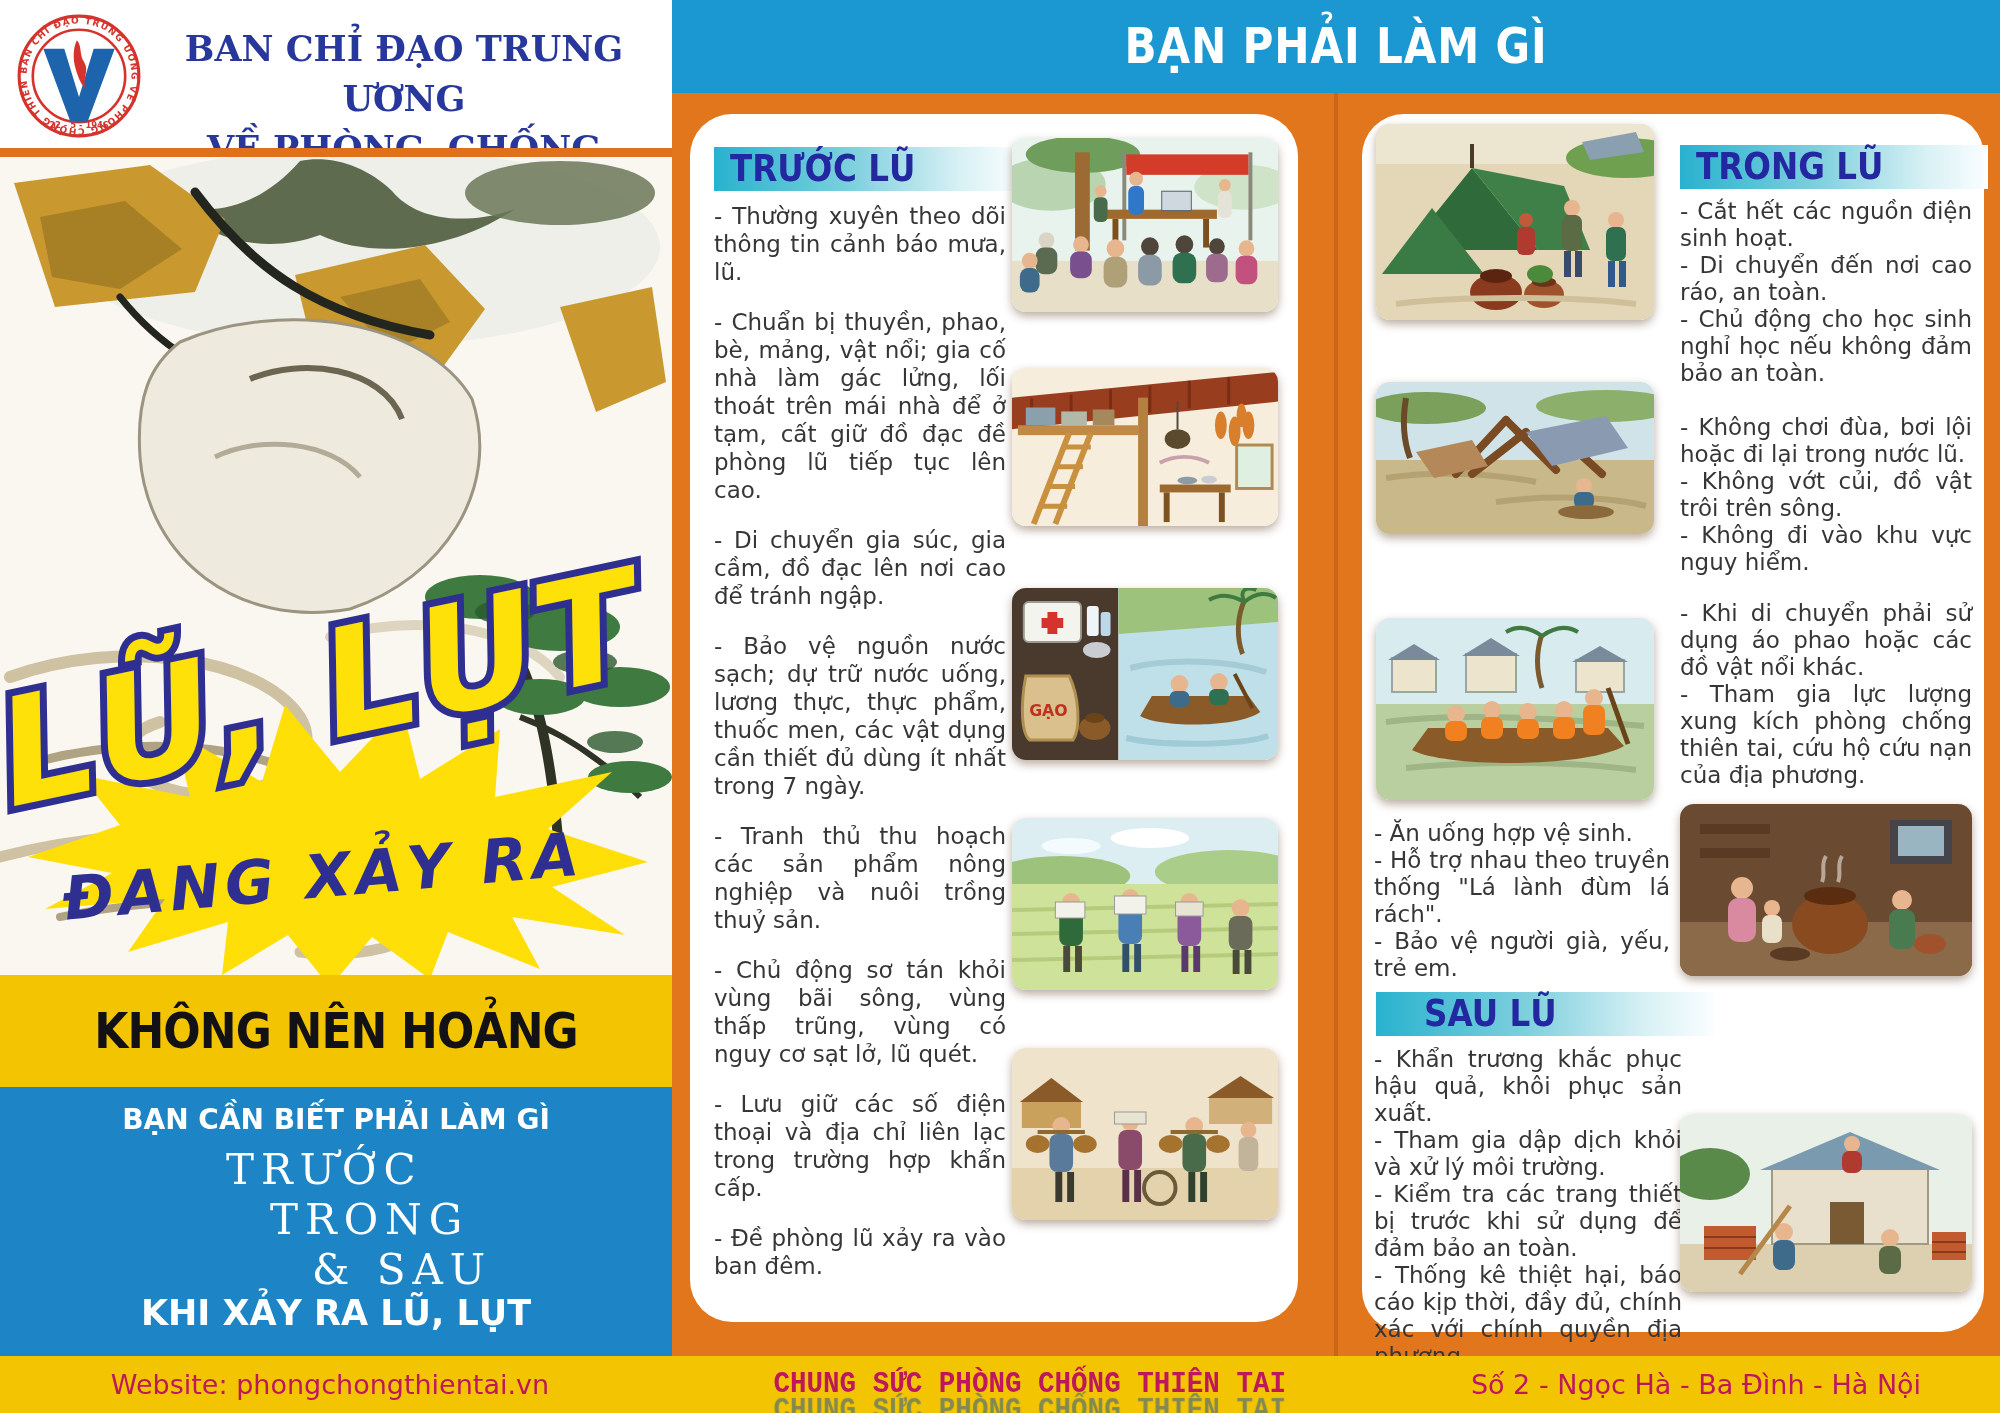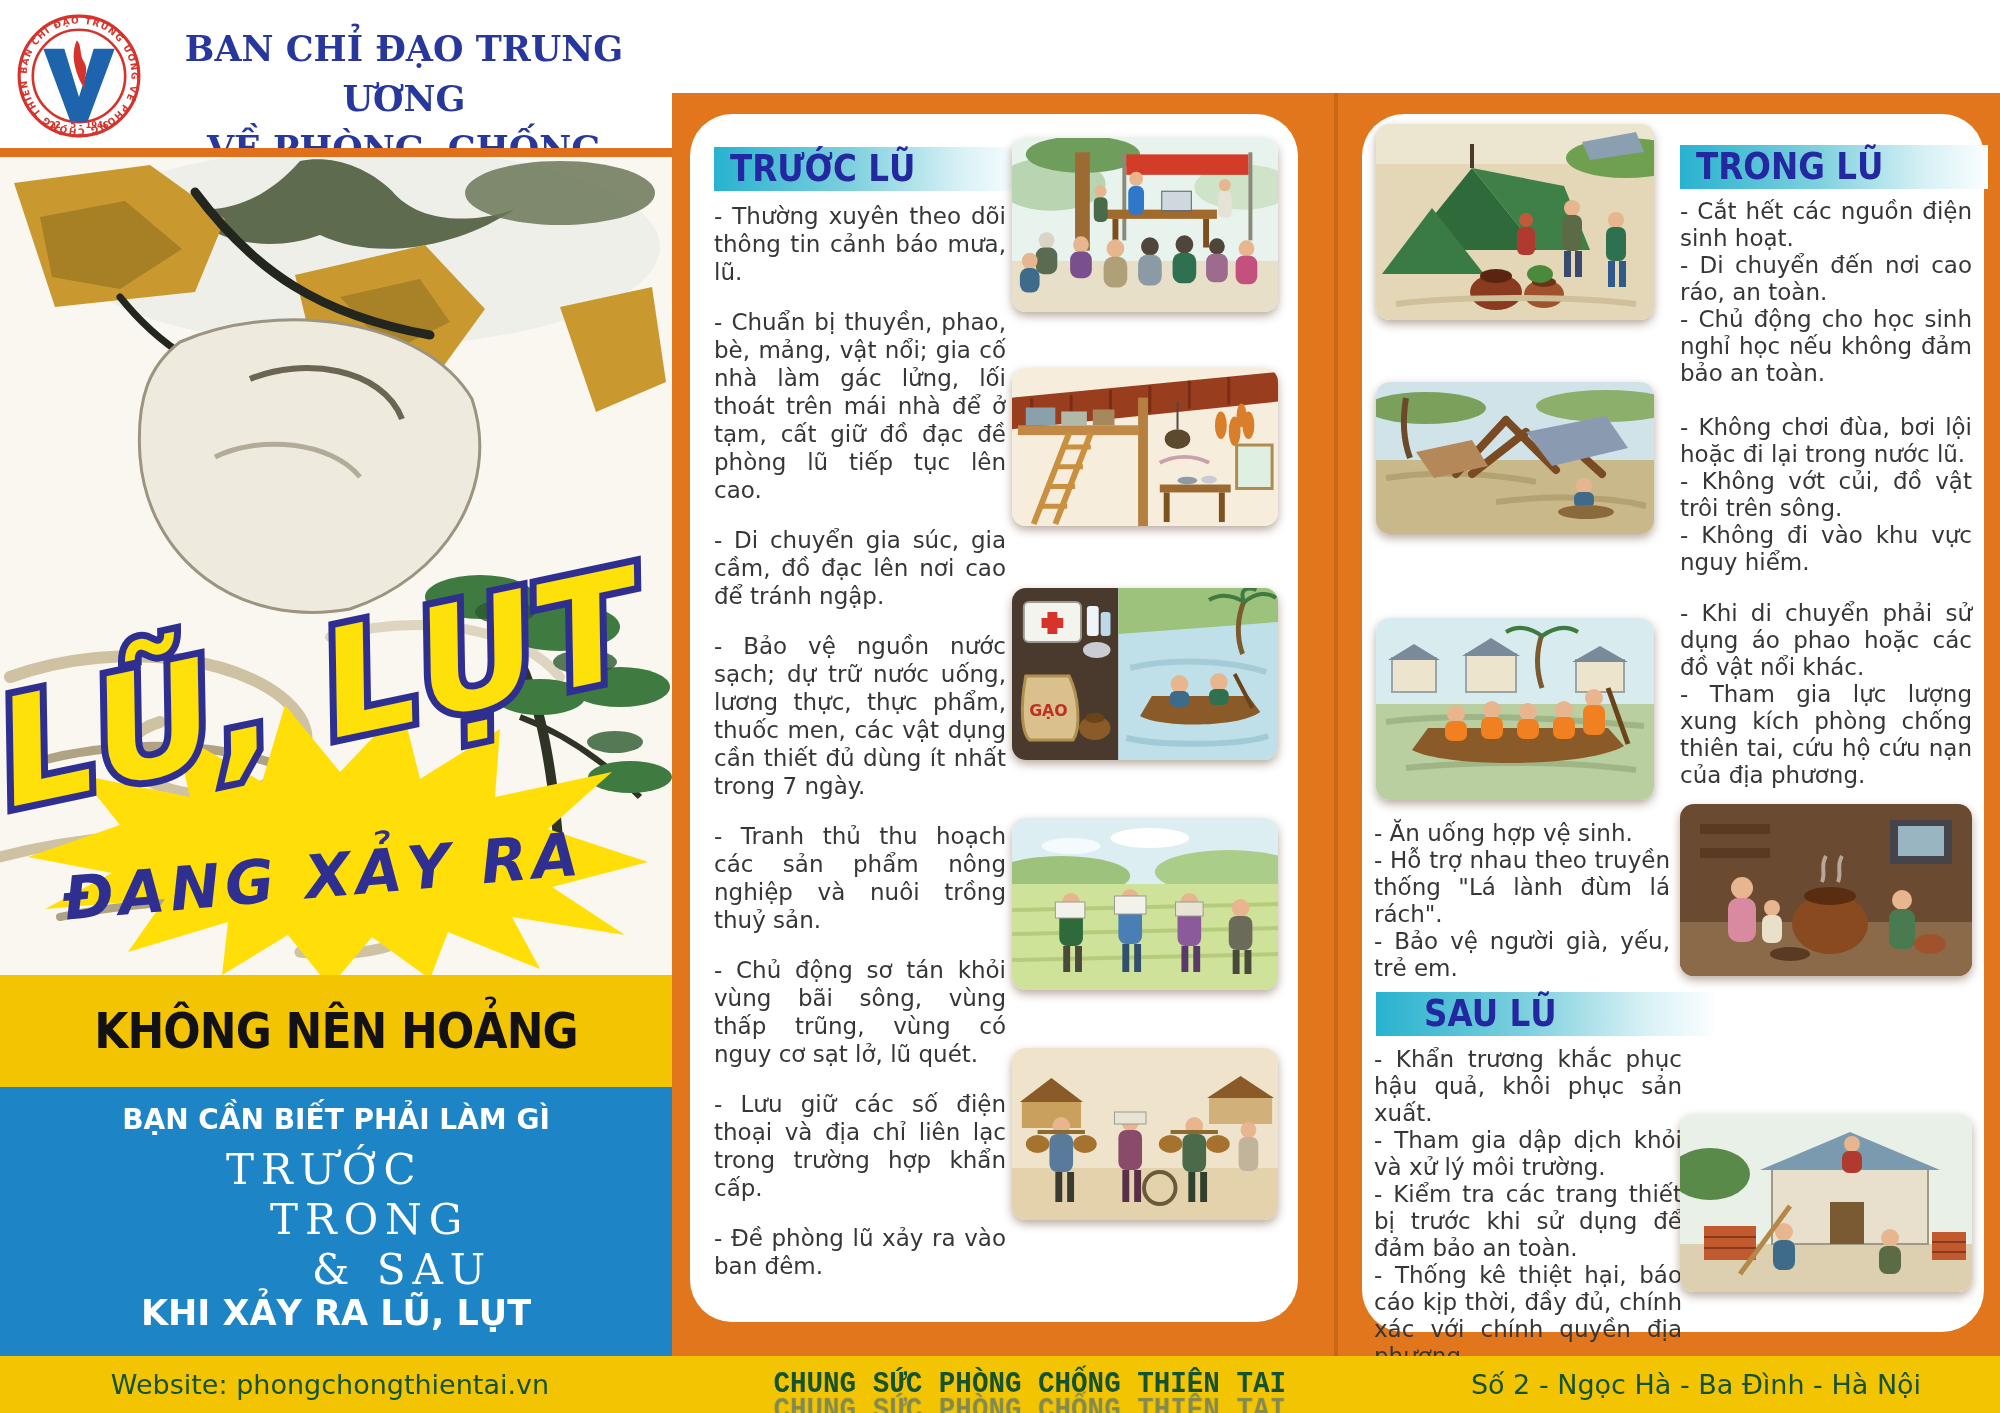--- a/index.html
+++ b/index.html
@@ -45,21 +45,21 @@
   .body-col{font-size:23px;line-height:28px;text-align:justify;color:#363636;}
   .body-col .li{margin:0 0 22px;}
   .tight .li{margin:0;line-height:27px;}
   .group{margin-bottom:24px;}
 
   .img{position:absolute;border-radius:14px;overflow:hidden;background:#fff;
        box-shadow:0 4px 10px rgba(70,35,0,.38);}
   .img svg{display:block;width:100%;height:100%;}
 
   
-  .footer{left:0;top:1356px;width:2000px;height:57px;background:#f3c402;color:#14532d;}
+  .footer{left:0;top:1356px;width:2000px;height:57px;background:#f3c402;color:#be185d;}
   .foot-txt{top:0;height:57px;line-height:57px;text-align:center;}
   .website{left:55px;width:550px;font-size:27px;}
   .slogan{left:700px;width:660px;font-weight:bold;font-size:29px;
           text-shadow:0 26px 1px rgba(35,90,150,.55);font-family:Liberation Mono, monospace;}
   .slogan .t{display:inline-block;transform:scaleX(.95);transform-origin:center;}
   .address{left:1446px;width:500px;font-size:27px;}
 </style>
 </head>
 <body>
 
@@ -142,20 +142,23 @@
   </div>
 
   <div class="abs blue-info">
     <div class="abs lead">BẠN CẦN BIẾT PHẢI LÀM GÌ</div>
     <div class="abs when when1">TRƯỚC</div>
     <div class="abs when when2">TRONG</div>
     <div class="abs when when3">&amp; SAU</div>
     <div class="abs closing">KHI XẢY RA LŨ, LỤT</div>
   </div>
 
+  <div class="abs top-banner">
+    <span class="t">BẠN PHẢI LÀM GÌ</span>
+  </div>
   <div class="abs orange-bg"></div>
   <div class="abs fold"></div>
 
   <div class="abs card card-mid">
     <div class="abs hdr-bar" style="left:24px;top:33px;width:292px;">
       <span class="t">TRƯỚC LŨ</span>
     </div>
     <div class="abs body-col" style="left:24px;top:88px;width:292px;">
         <p class="li">- Thường xuyên theo dõi thông tin cảnh báo mưa, lũ.</p>
         <p class="li">- Chuẩn bị thuyền, phao, bè, mảng, vật nổi; gia cố nhà làm gác lửng, lối thoát trên mái nhà để ở tạm, cất giữ đồ đạc đề phòng lũ tiếp tục lên cao.</p>

